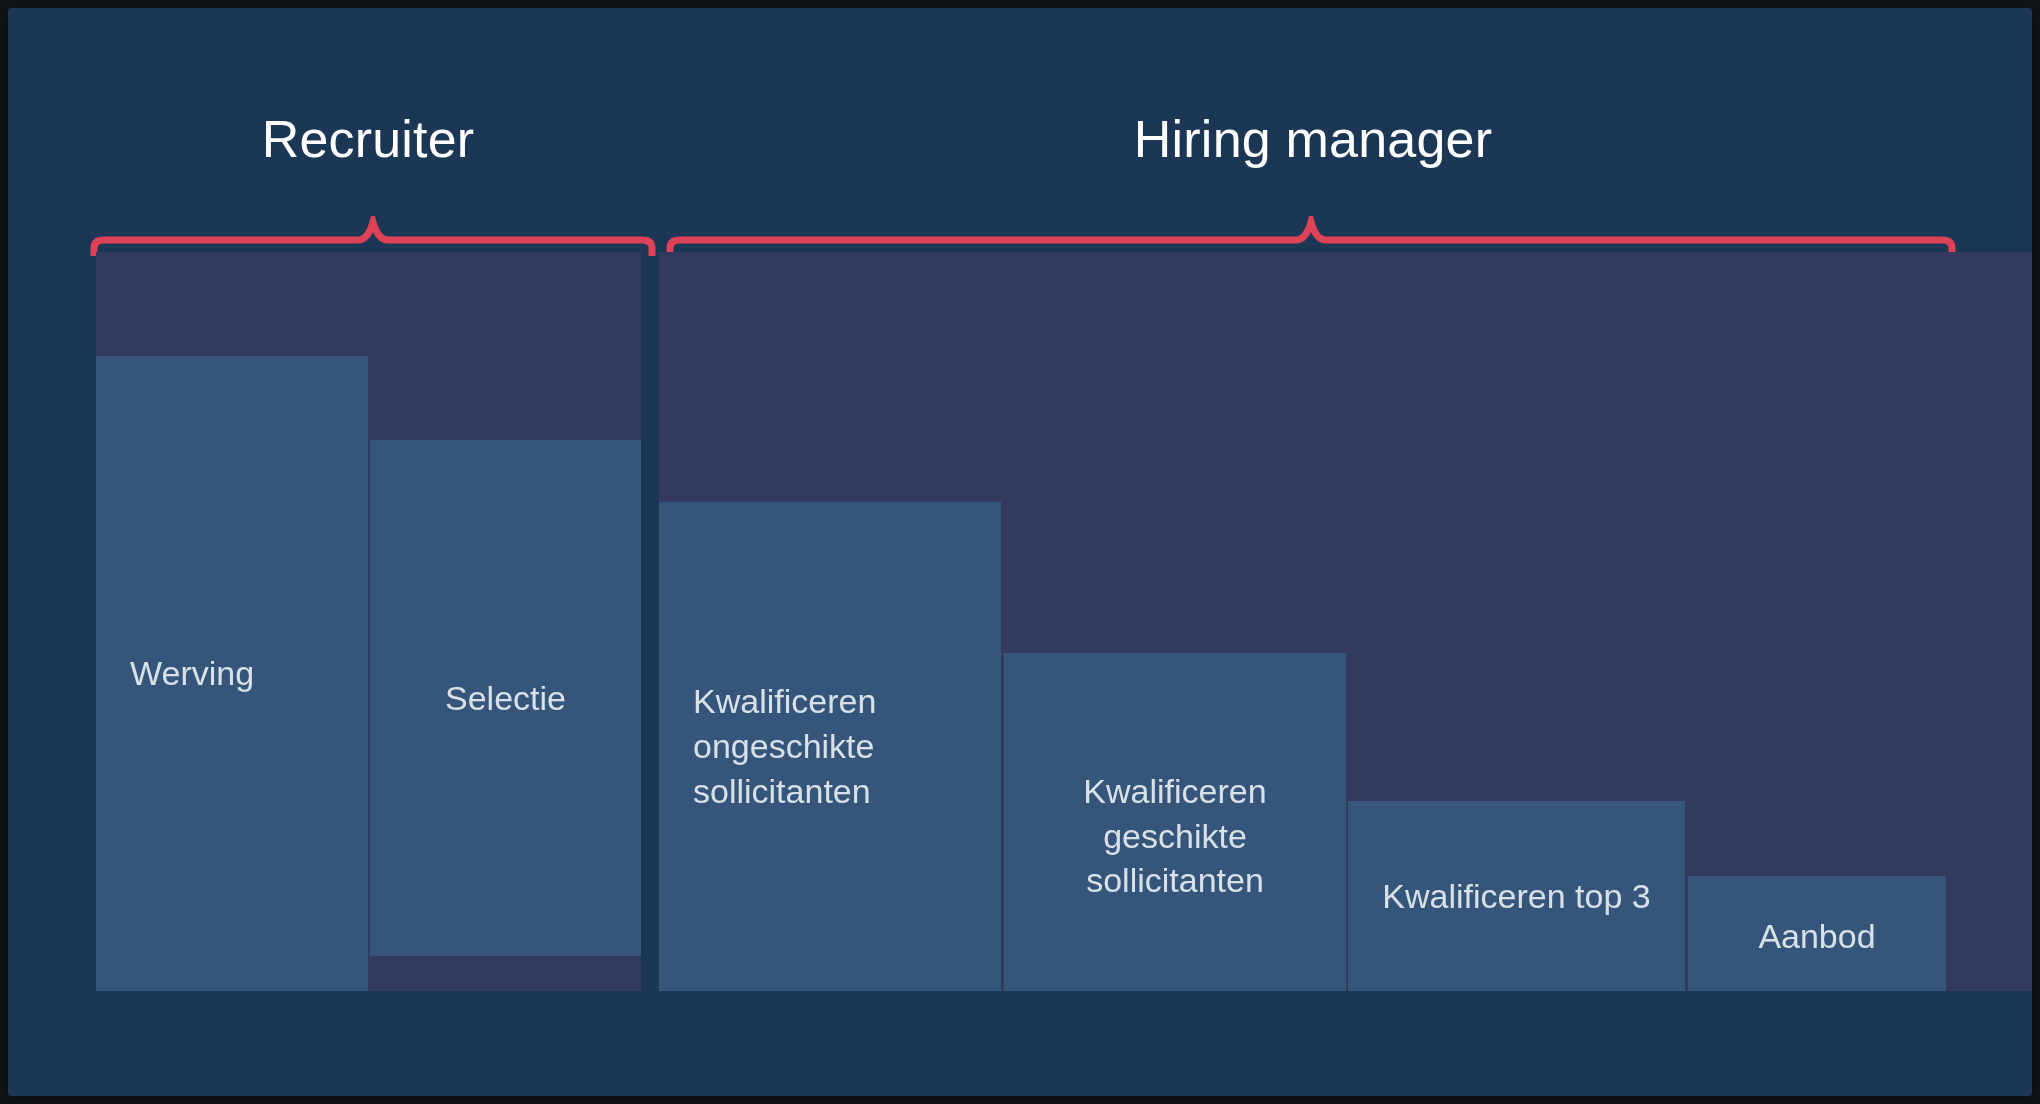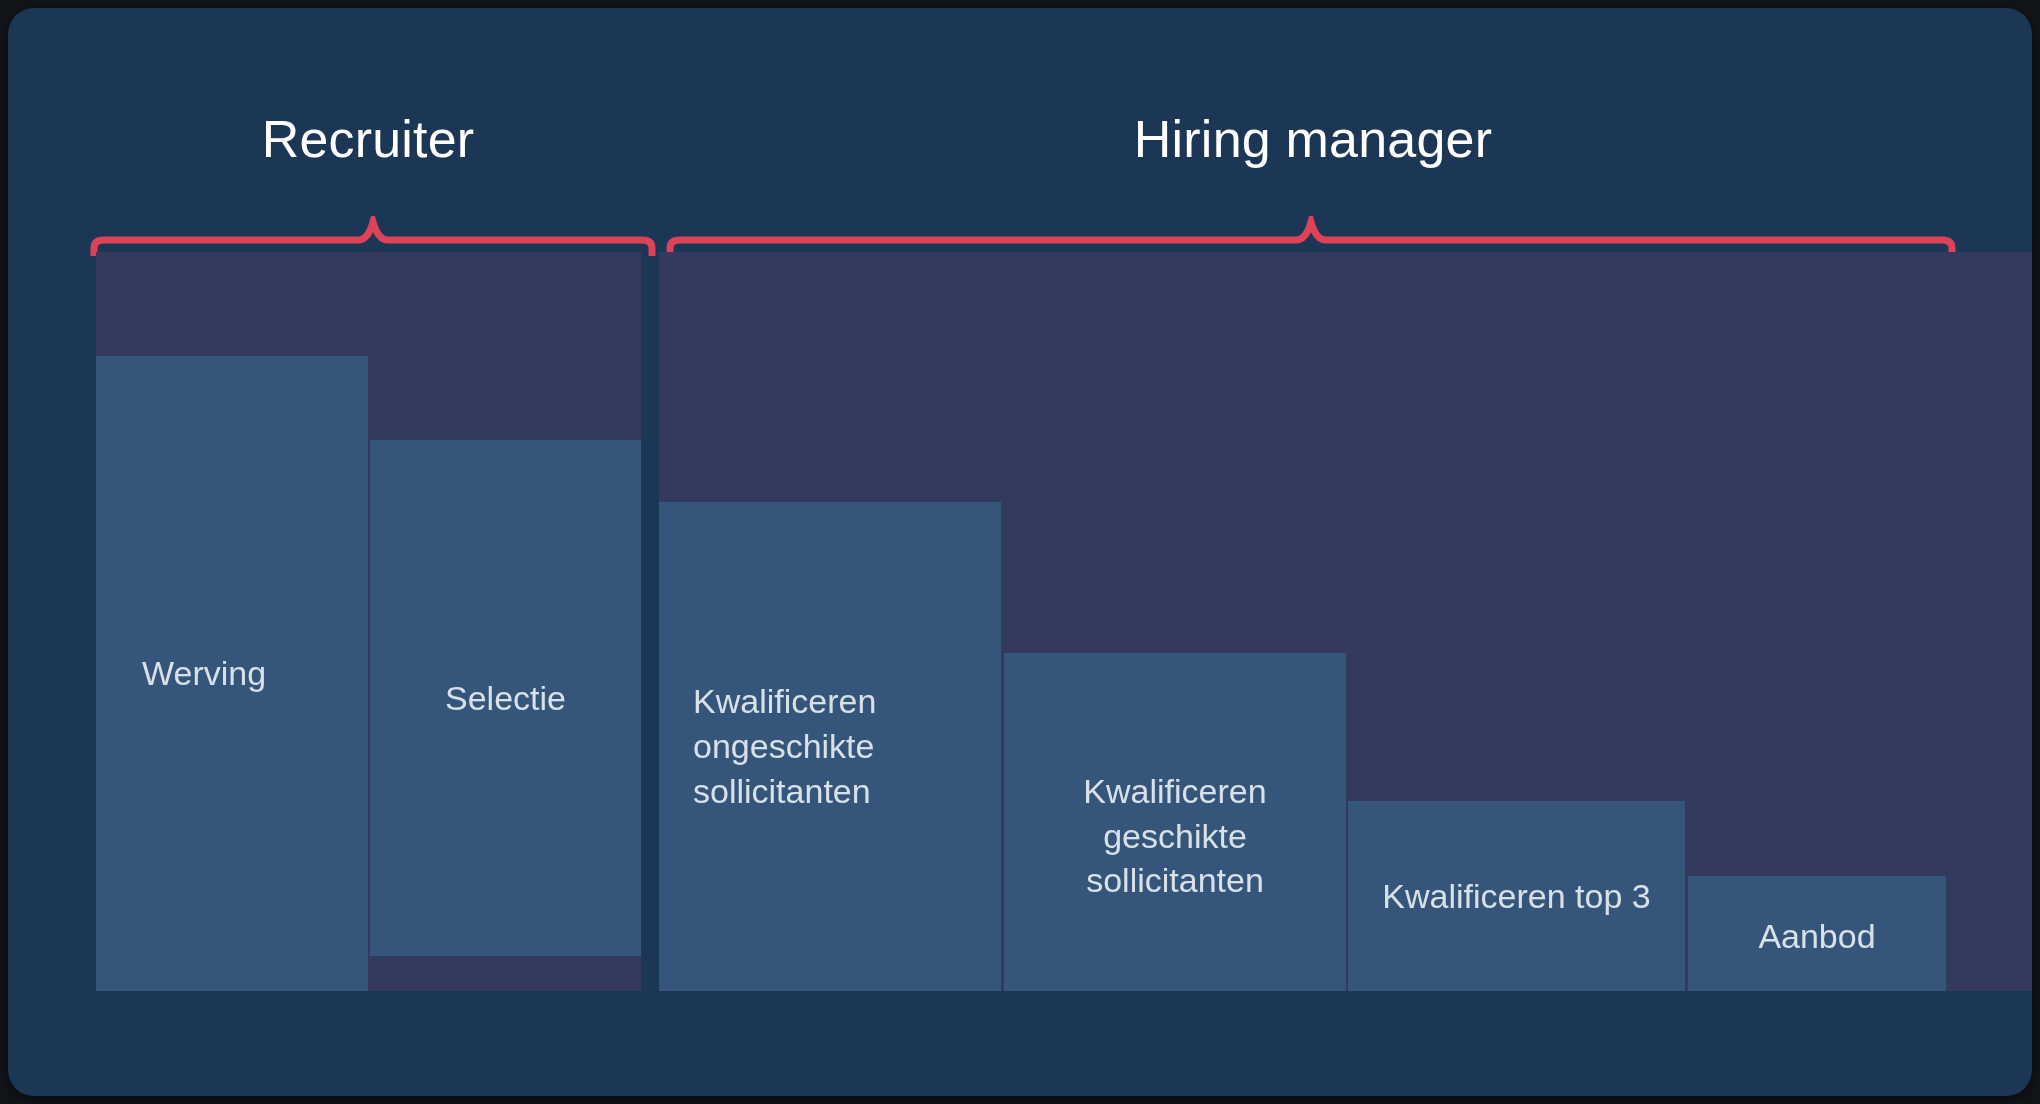--- a/index.html
+++ b/index.html
@@ -14,21 +14,21 @@
     font-family: "Liberation Sans", sans-serif;
   }
 
   
   #card {
     position: absolute;
     left: 8px;
     top: 8px;
     width: 2024px;
     height: 1088px;
-    border-radius: 26px;
+    border-radius: 4px;
     background: #1b3755;
     box-shadow: 0 4px 18px rgba(0,0,0,0.55);
     overflow: hidden;
   }
 
   
   .group-title {
     position: absolute;
     color: #ffffff;
     font-size: 52px;
@@ -86,21 +86,21 @@
   <svg class="brace" style="left:82px; top:208px;" width="566" height="40" viewBox="0 0 566 40" fill="none">
     <path d="M4 40 V32 Q4 24 14 24 H268 Q278 24 283 6 Q288 24 298 24 H552 Q562 24 562 32 V40" stroke="#de4257" stroke-width="7" stroke-linecap="round" fill="none"></path>
   </svg>
 
   <svg class="brace" style="left:658px; top:208px;" width="1290" height="40" viewBox="0 0 1290 40" fill="none">
     <path d="M4 40 V32 Q4 24 14 24 H630 Q640 24 645 6 Q650 24 660 24 H1276 Q1286 24 1286 32 V40" stroke="#de4257" stroke-width="7" stroke-linecap="round" fill="none"></path>
   </svg>
 
   <div class="panel" style="left:88px; top:244px; width:545px; height:739px;">
 
-    <div class="bar align-left" style="left:0px; top:104px; width:272px; height:635px;padding-left:12px;">
+    <div class="bar align-left" style="left:0px; top:104px; width:272px; height:635px;">
       <span class="bar-label">Werving</span>
     </div>
 
     <div class="bar align-center" style="left:274px; top:188px; width:271px; height:516px;">
       <span class="bar-label">Selectie</span>
     </div>
   </div>
 
   <div class="panel" style="left:651px; top:244px; width:1514px; height:739px;">
 

